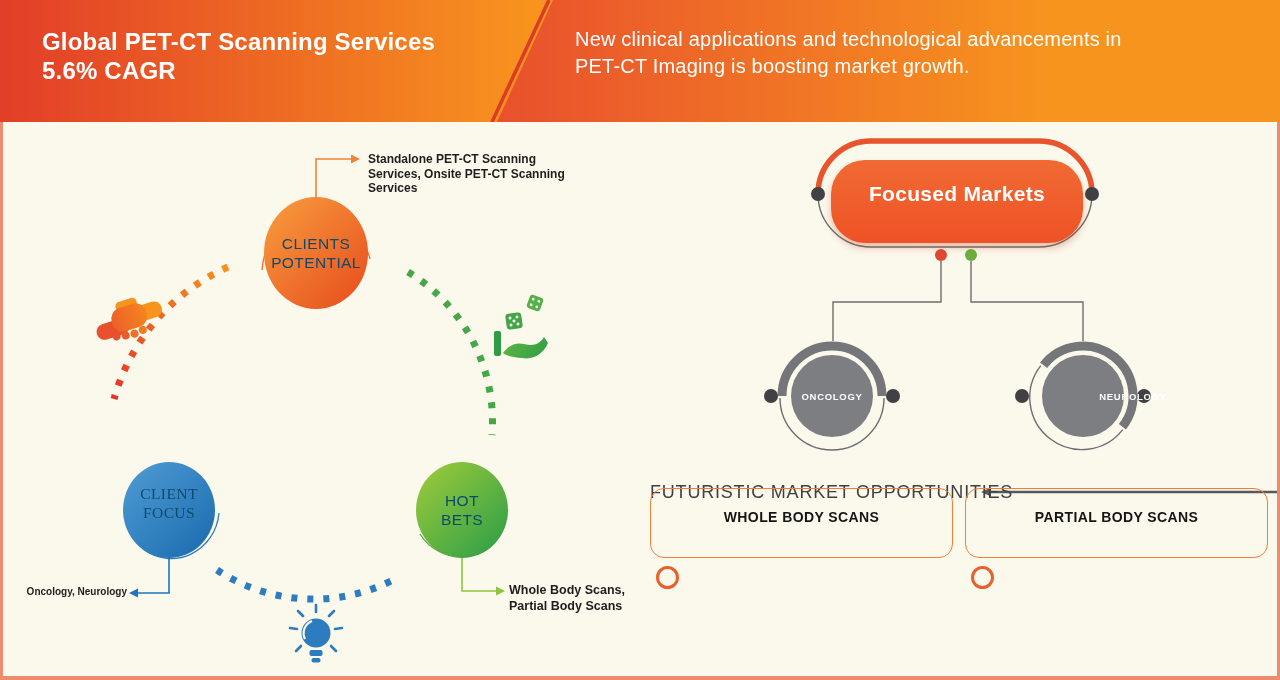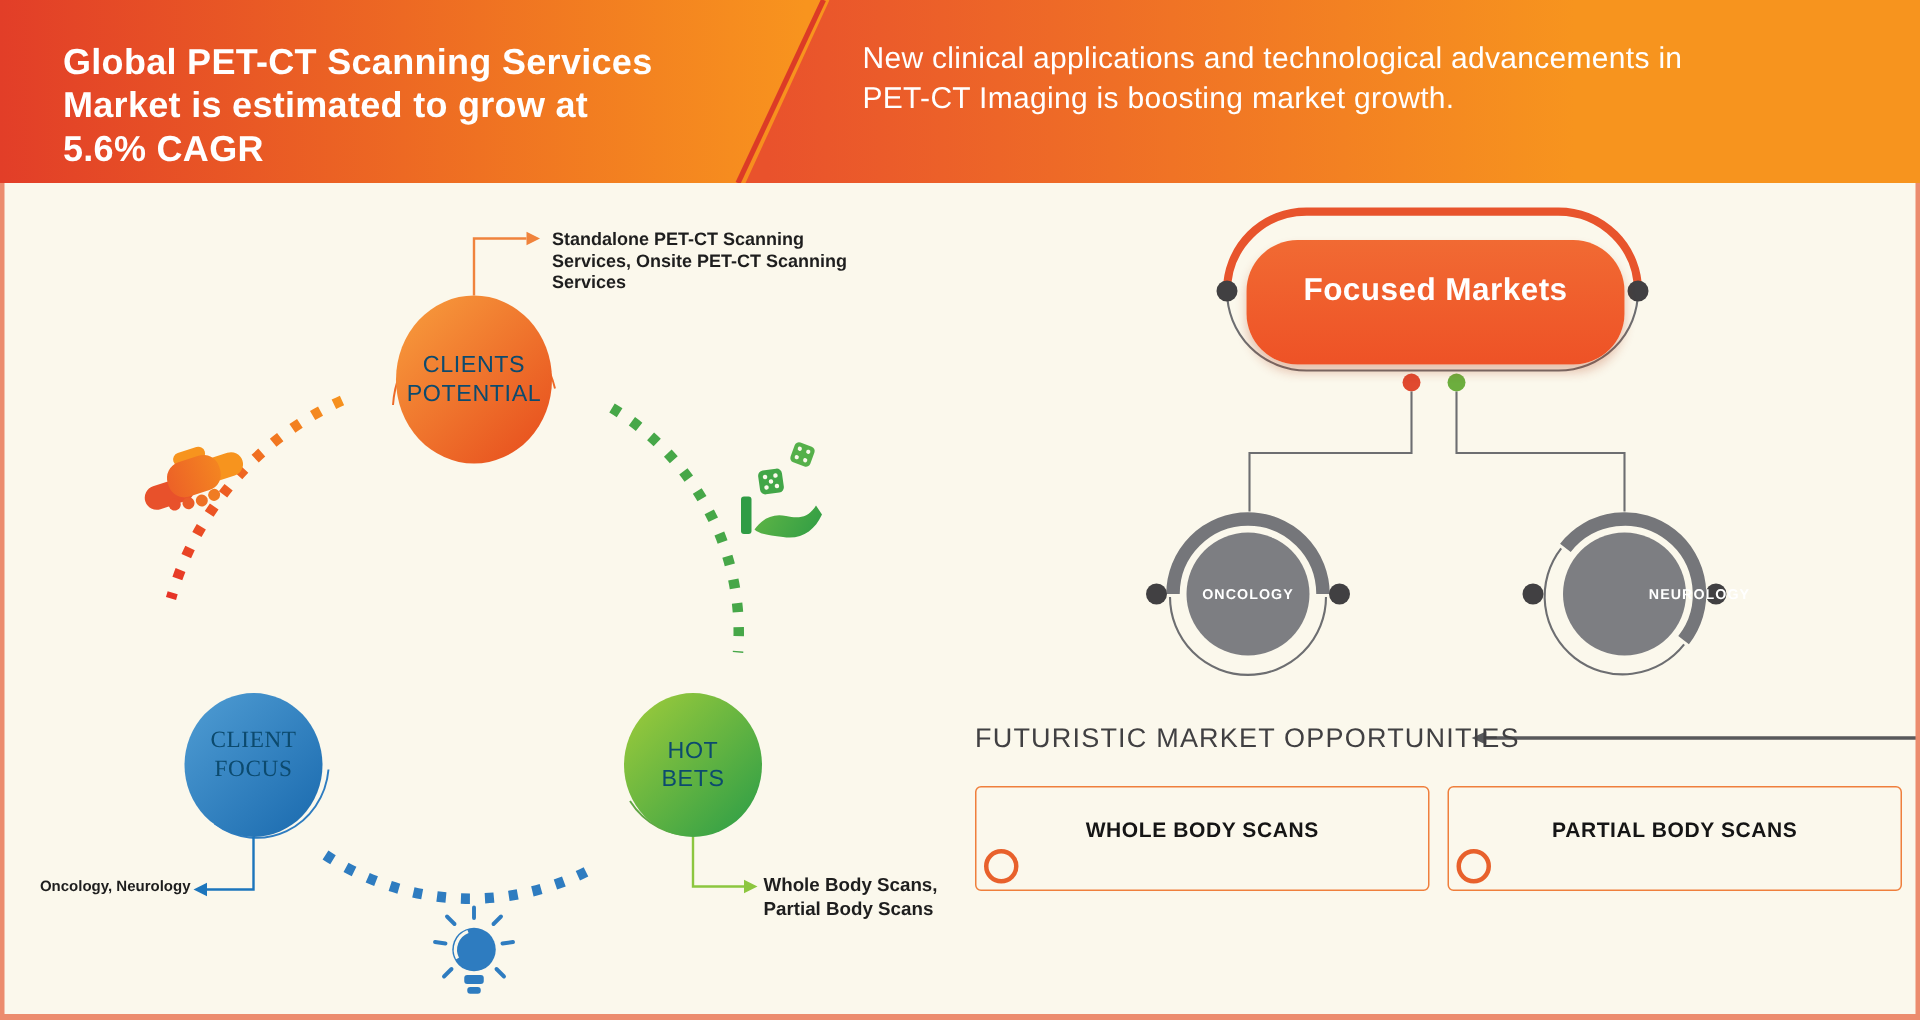--- a/index.html
+++ b/index.html
@@ -45,21 +45,21 @@
     color:#fff;font-size:21px;font-weight:bold;letter-spacing:.3px;
     text-align:center;line-height:67px;z-index:3;}
   .gray-node-label{z-index:3;width:120px;text-align:center;color:#fff;font-size:9.5px;
     letter-spacing:.7px;font-weight:700;}
   .lbl-oncology{left:772px;top:391px;}
   .lbl-neurology{left:1073px;top:391px;}
 
   
   .fut-heading{left:650px;top:482px;font-size:18px;color:#414042;letter-spacing:.8px;
     font-weight:500;white-space:nowrap;z-index:3;}
-  .opp-box{top:524px;height:70px;border:1.6px solid #EF7F3C;border-radius:4px;
+  .opp-box{top:488px;height:70px;border:1.6px solid #EF7F3C;border-radius:14px;
     box-sizing:border-box;z-index:3;text-align:center;}
   .opp-box .opp-label{display:inline-block;margin-top:20px;font-size:14px;font-weight:bold;
     color:#151515;letter-spacing:.4px;}
   .opp-box1{left:650px;width:303px;}
   .opp-box2{left:965px;width:303px;}
   .opp-ring{width:23px;height:23px;box-sizing:border-box;border:3px solid #E8612C;
     border-radius:50%;background:#FBF8EC;z-index:4;top:566px;}
   .ring1{left:656px;}
   .ring2{left:971px;}
 </style>
@@ -69,21 +69,20 @@
 <div class="page">
 
   <div class="header">
     <div class="header-left"></div>
     <svg width="1280" height="122" viewBox="0 0 1280 122">
       <line x1="549" y1="0" x2="492" y2="122" stroke="#DC3B26" stroke-width="3.5"></line>
     </svg>
   </div>
   <div class="title">
     <span>Global PET-CT Scanning Services</span>
-    <span>Market is estimated to grow at</span>
     <span>5.6% CAGR</span>
   </div>
   <div class="subtitle">
     <span>New clinical applications and technological advancements in</span>
     <span>PET-CT Imaging is boosting market growth.</span>
   </div>
 
   <svg class="decor" viewBox="0 0 1280 680">
     <defs>
       <linearGradient id="gradArcOrange" gradientUnits="userSpaceOnUse" x1="228" y1="267" x2="114" y2="399">

